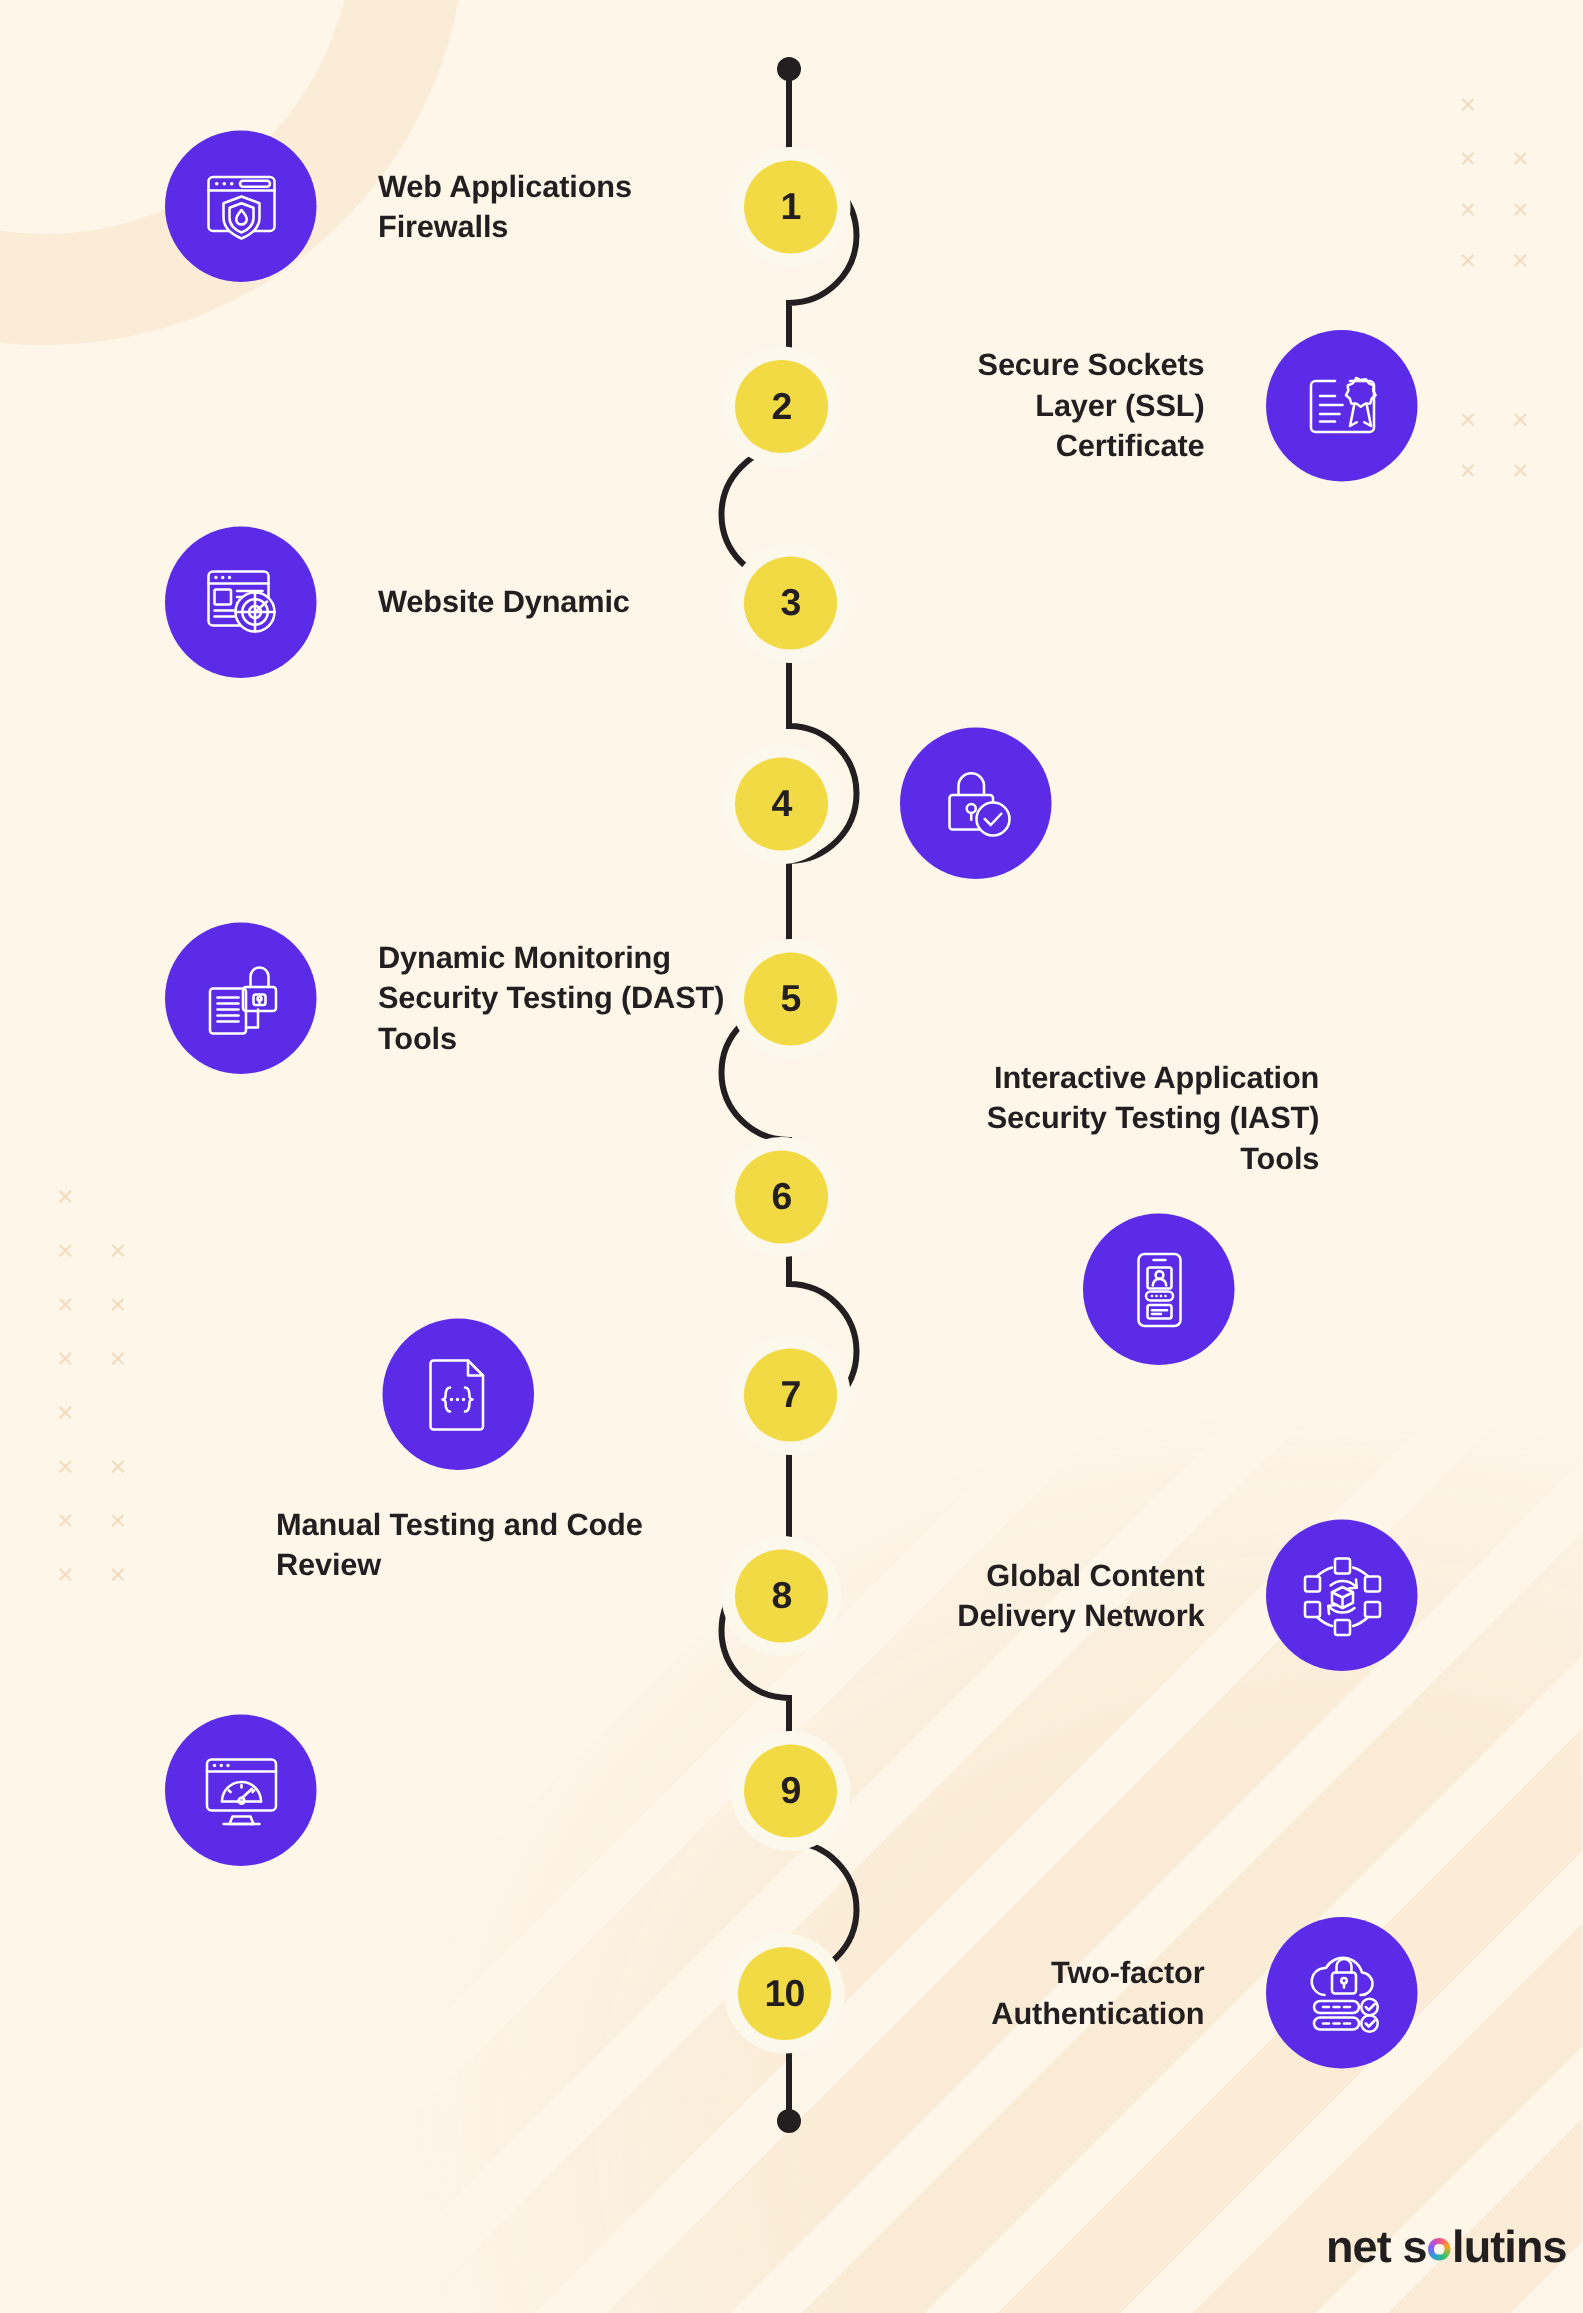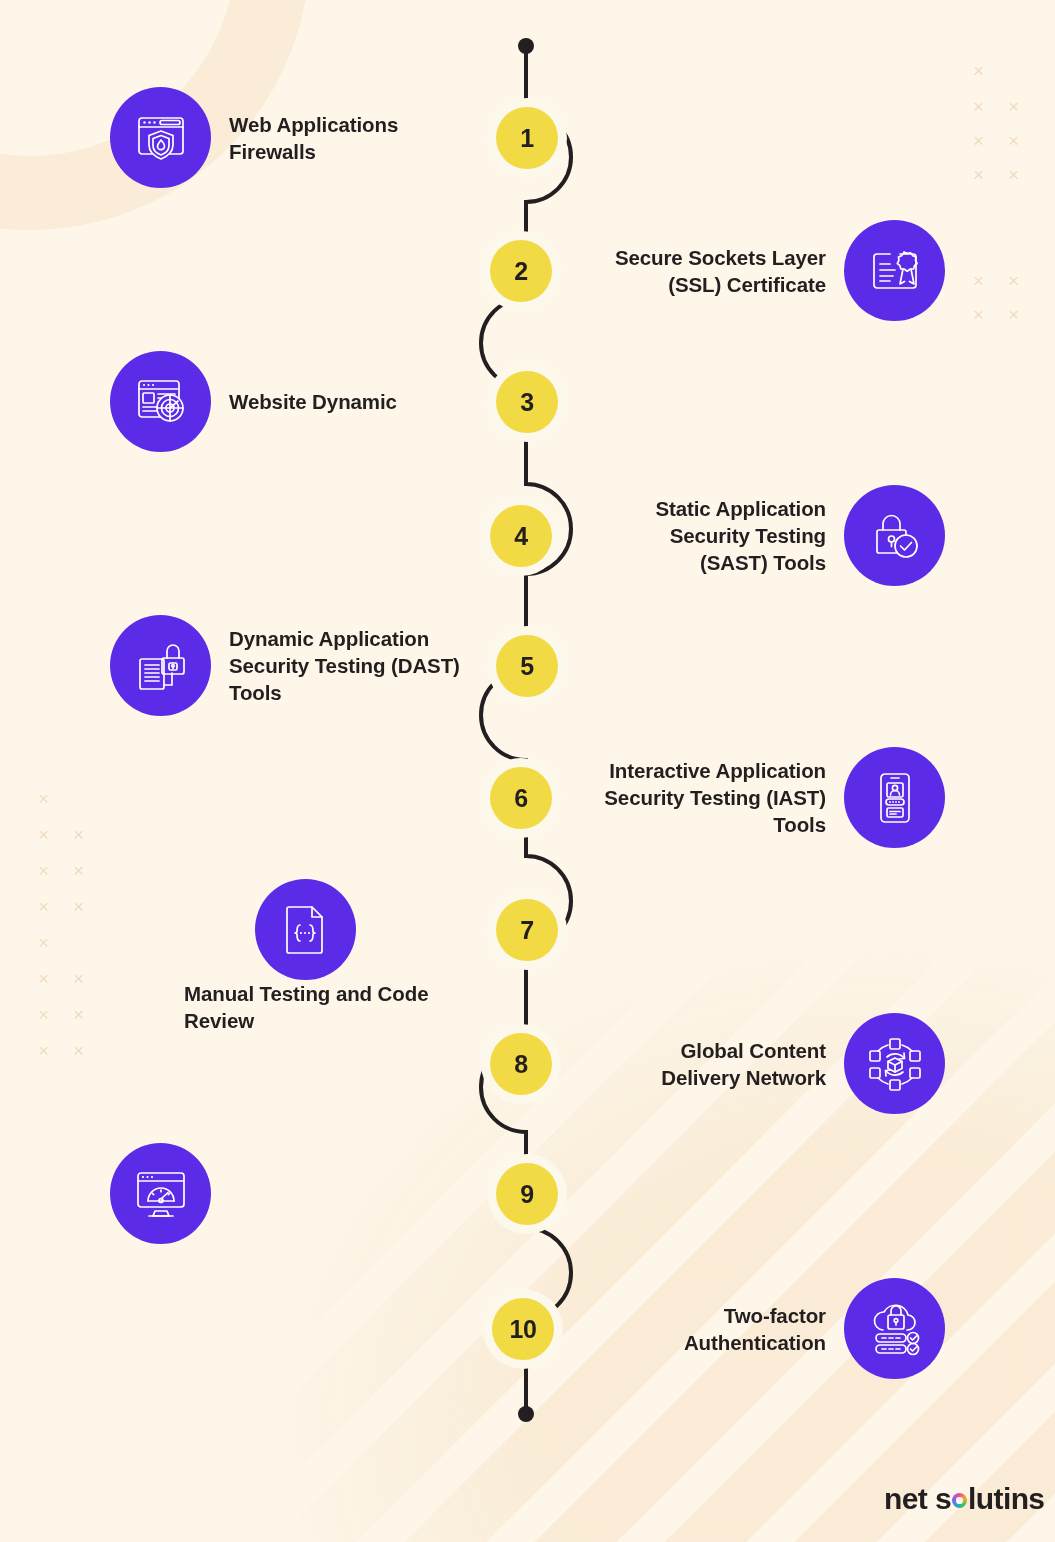--- a/index.html
+++ b/index.html
@@ -67,21 +67,21 @@
     box-shadow: 0 0 0 9px #FDF8EC;
     display: flex; align-items: center; justify-content: center;
     font-family: "Liberation Sans", sans-serif;
     font-weight: bold;
     font-size: 25px;
     color: #231F20;
     letter-spacing: -0.5px;
   }
 
   
-  .row { position: absolute; display: flex; align-items: center; }
+  .row { position: absolute; display: flex; align-items: center; gap: 23px; }
   .row-left  { left: 110px;  width: 390px; justify-content: flex-start; }
   .row-right { left: 600px;  width: 345px; justify-content: flex-start; }
 
   .icon-circle {
     width: 101px; height: 101px;
     border-radius: 50%;
     background: #5B2BE8;
     display: flex; align-items: center; justify-content: center;
     flex: 0 0 101px;
   }
@@ -256,21 +256,20 @@
       <circle cx="38" cy="35" r="8.5" stroke="#FFFFFF" stroke-width="1.7" fill="none" stroke-linecap="round" stroke-linejoin="round"></circle>
             <circle cx="38" cy="35" r="4" stroke="#FFFFFF" stroke-width="1.7" fill="none" stroke-linecap="round" stroke-linejoin="round"></circle>
       <path d="M38 35 L46 28" stroke="#FFFFFF" stroke-width="1.7" fill="none" stroke-linecap="round" stroke-linejoin="round"></path>
             <path d="M38 22 V48" stroke="#FFFFFF" stroke-width="1.7" fill="none" stroke-linecap="round" stroke-linejoin="round"></path>
             <path d="M25 35 H51" stroke="#FFFFFF" stroke-width="1.7" fill="none" stroke-linecap="round" stroke-linejoin="round"></path>
     </svg>
         </div>
         <div class="label">Website Dynamic</div>
       </div>
       <div class="row row-right" style="top: 485px;">
-        <div class="label">Static Application Security Testing (SAST) Tools</div>
         <div class="icon-circle">
           <svg width="58" height="58" viewBox="0 0 58 58">
       <path d="M13 23 H38 a2 2 0 0 1 2 2 V44 a2 2 0 0 1 -2 2 H13 a2 2 0 0 1 -2 -2 V25 a2 2 0 0 1 2 -2 Z" stroke="#FFFFFF" stroke-width="1.7" fill="none" stroke-linecap="round" stroke-linejoin="round"></path>
       <path d="M17 23 V17 a8.5 8.5 0 0 1 17 0 V23" stroke="#FFFFFF" stroke-width="1.7" fill="none" stroke-linecap="round" stroke-linejoin="round"></path>
       <circle cx="25.5" cy="32" r="3" stroke="#FFFFFF" stroke-width="1.7" fill="none" stroke-linecap="round" stroke-linejoin="round"></circle>
             <path d="M25.5 35 V39.5" stroke="#FFFFFF" stroke-width="1.7" fill="none" stroke-linecap="round" stroke-linejoin="round"></path>
       <circle cx="40" cy="39" r="11" fill="#5B2BE8" stroke="#FFFFFF" stroke-width="1.7" stroke-linecap="round" stroke-linejoin="round"></circle>
       <path d="M34.5 39 L38.5 43 L45.5 35.5" stroke="#FFFFFF" stroke-width="1.7" fill="none" stroke-linecap="round" stroke-linejoin="round"></path>
     </svg>
         </div>
@@ -285,23 +284,23 @@
             <path d="M13 40 H27" stroke="#FFFFFF" stroke-width="1.7" fill="none" stroke-linecap="round" stroke-linejoin="round"></path>
             <path d="M13 44 H27" stroke="#FFFFFF" stroke-width="1.7" fill="none" stroke-linecap="round" stroke-linejoin="round"></path>
       <path d="M32 48 H40 V36" stroke="#FFFFFF" stroke-width="1.7" fill="none" stroke-linecap="round" stroke-linejoin="round"></path>
       <rect x="30" y="21" width="22" height="16" rx="2" stroke="#FFFFFF" stroke-width="1.7" fill="none" stroke-linecap="round" stroke-linejoin="round"></rect>
       <path d="M35 21 V14 a6 6 0 0 1 12 0 V21" stroke="#FFFFFF" stroke-width="1.7" fill="none" stroke-linecap="round" stroke-linejoin="round"></path>
       <rect x="37" y="26" width="8" height="7" rx="1.5" stroke="#FFFFFF" stroke-width="1.7" fill="none" stroke-linecap="round" stroke-linejoin="round"></rect>
       <circle cx="41" cy="28.8" r="1.3" stroke="#FFFFFF" stroke-width="1.7" fill="none" stroke-linecap="round" stroke-linejoin="round"></circle>
             <path d="M41 30 V31.6" stroke="#FFFFFF" stroke-width="1.7" fill="none" stroke-linecap="round" stroke-linejoin="round"></path>
     </svg>
         </div>
-        <div class="label">Dynamic Application Security Testing (DAST) Tools</div>
-      </div>
-      <div class="row row-right" style="top: 747px;">
+        <div class="label">Dynamic Monitoring Security Testing (DAST) Tools</div>
+      </div>
+      <div class="row row-right" style="top: 705px; flex-direction: column;">
         <div class="label">Interactive Application Security Testing (IAST) Tools</div>
         <div class="icon-circle">
           <svg width="58" height="58" viewBox="0 0 58 58">
       <rect x="15" y="5" width="28" height="48" rx="4" stroke="#FFFFFF" stroke-width="1.7" fill="none" stroke-linecap="round" stroke-linejoin="round"></rect>
       <path d="M25 9 H33" stroke="#FFFFFF" stroke-width="1.7" fill="none" stroke-linecap="round" stroke-linejoin="round"></path>
       <rect x="21" y="14" width="16" height="14" rx="1.5" stroke="#FFFFFF" stroke-width="1.7" fill="none" stroke-linecap="round" stroke-linejoin="round"></rect>
       <circle cx="29" cy="19" r="2.6" stroke="#FFFFFF" stroke-width="1.7" fill="none" stroke-linecap="round" stroke-linejoin="round"></circle>
       <path d="M24.5 26 a4.5 4.5 0 0 1 9 0" stroke="#FFFFFF" stroke-width="1.7" fill="none" stroke-linecap="round" stroke-linejoin="round"></path>
       <rect x="20" y="30" width="18" height="6" rx="3" stroke="#FFFFFF" stroke-width="1.7" fill="none" stroke-linecap="round" stroke-linejoin="round"></rect>
       <circle cx="24" cy="33" r="0.9" fill="#fff"></circle>

